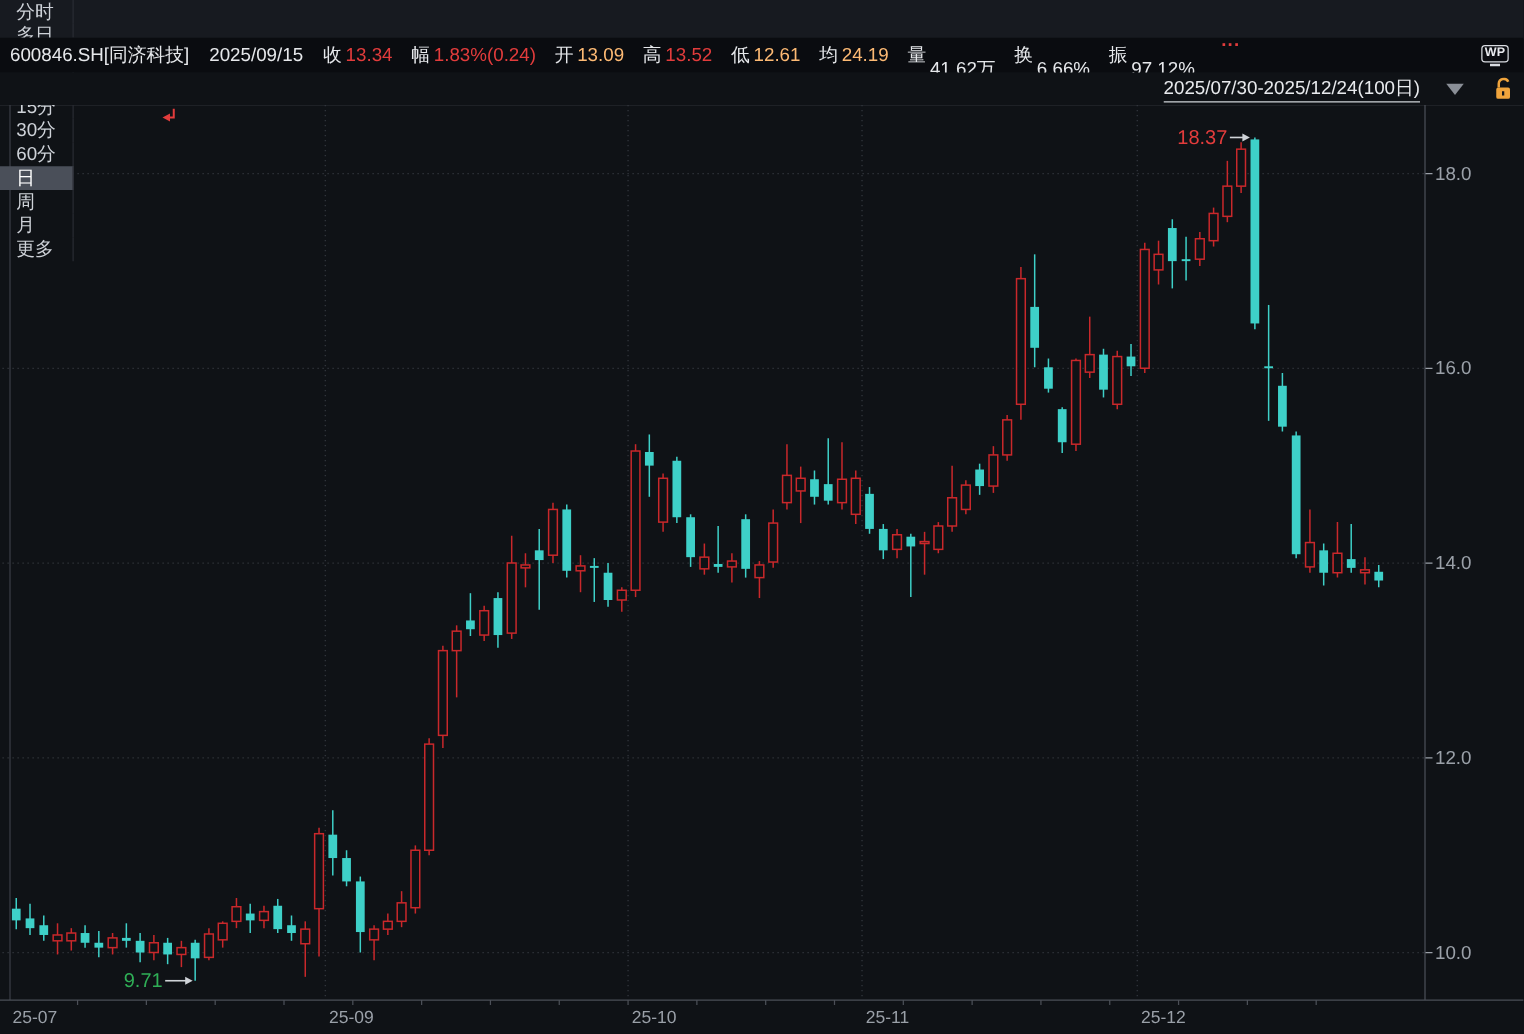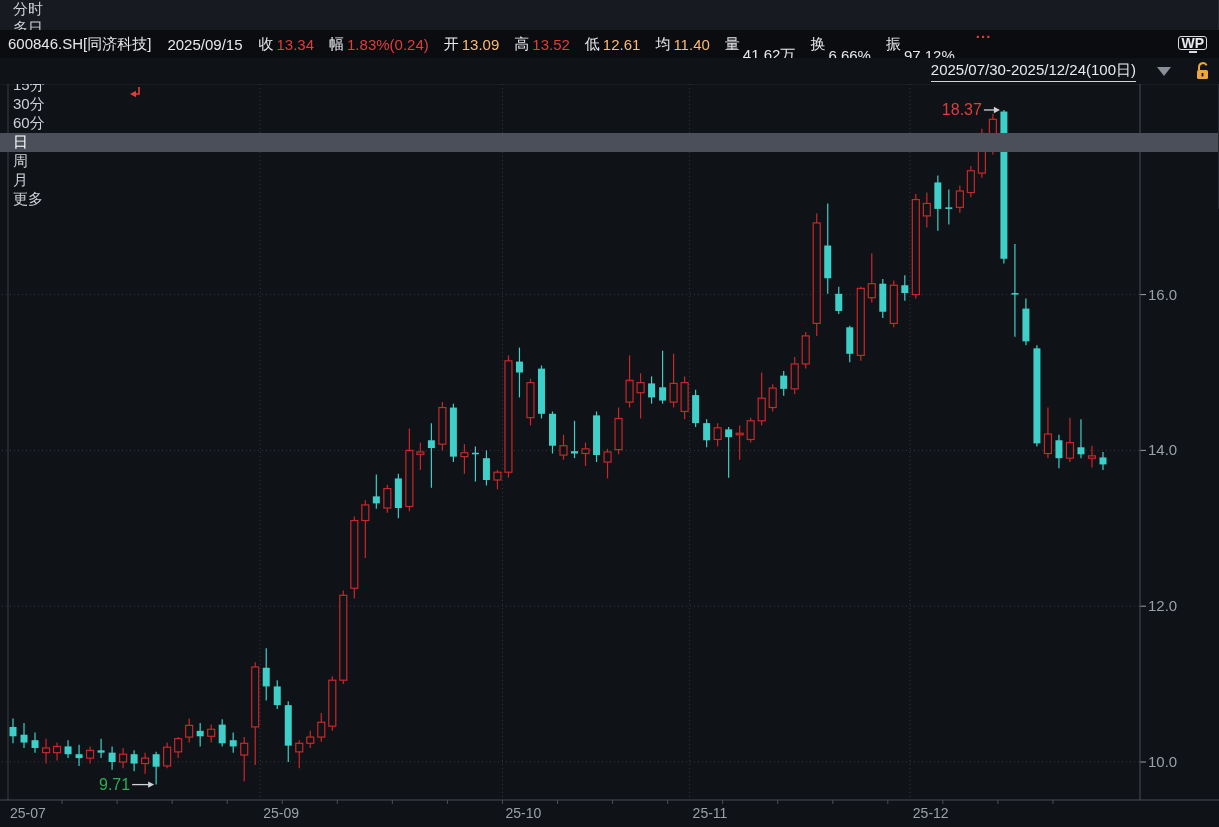--- a/index.html
+++ b/index.html
@@ -1,20 +1,20 @@
 <!DOCTYPE html>
 <html><head>
 <meta charset="utf-8">
 <style>
   html,body{margin:0;padding:0;background:#0f1216;width:1219px;height:827px;overflow:hidden;
     font-family:"Liberation Sans","DejaVu Sans",sans-serif;-webkit-font-smoothing:antialiased;}
   #app{position:relative;width:1219px;height:827px;background:#0f1216;}
   
   #tabbar{position:absolute;left:0;top:0;width:1219px;height:30px;background:#171a20;
-    border-bottom:1px solid #23262c;display:flex;align-items:stretch;font-size:15px;color:#ced2d8;flex-direction:column;}
+    border-bottom:1px solid #23262c;display:flex;align-items:stretch;font-size:15px;color:#ced2d8;}
   .tab{display:flex;align-items:center;padding:0 13px;border-right:1px solid #282b32;cursor:default;white-space:nowrap;}
   .tab.sel{background:#4a4f59;color:#ffffff;}
   #tabbar-right{margin-left:auto;display:flex;align-items:stretch;border-left:1px solid #282b32;}
   .tool{display:flex;align-items:center;padding:0 10px;border-right:1px solid #282b32;white-space:nowrap;}
   .tool.ai{color:#49c6d6;}
   .tool.icon{padding:0 9px;color:#b6bbc2;font-size:15px;}
   .qcircle{width:15px;height:15px;border:1.5px solid #b6bbc2;border-radius:50%;display:flex;
     align-items:center;justify-content:center;font-size:10px;color:#b6bbc2;}
   .chev{color:#b6bbc2;font-size:14px;}
   
@@ -22,21 +22,21 @@
     display:flex;align-items:center;font-size:15px;color:#e6e8eb;padding-left:8px;box-sizing:border-box;text-align:right;}
   #infobar .sym{margin-right:16px;}
   #infobar .date{margin-right:16px;}
   .fld{display:flex;align-items:center;margin-right:15px;white-space:nowrap;}
   .fld .lab{color:#e6e8eb;margin-right:3px;}
   .v-up{color:#e23c3c;}
   .v-down{color:#fdba74;}
   .v-neutral{color:#e6e8eb;margin-top:22px;}
   .dots{color:#e23c3c;font-weight:bold;letter-spacing:1px;margin-left:6px;margin-right:10px;}
   .wp{margin-left:auto;margin-right:12px;display:flex;flex-direction:column;align-items:center;}
-  .wp .box{border:1.5px solid #d9dce1;border-radius:3px;color:#e8eaee;font-size:14px;font-weight:bold;
+  .wp .box{border:1.5px solid #d9dce1;border-radius:3px;color:#e8eaee;font-size:10px;font-weight:bold;
     padding:1px 2px;line-height:10px;}
   .wp .stand{width:8px;height:2px;background:#d9dce1;margin-top:1px;}
   
   #rangebar{position:absolute;left:0;top:58px;width:1219px;height:26px;background:#0f1216;
     display:flex;align-items:center;justify-content:flex-end;font-size:15px;color:#e8eaed;gap:15px;}
   #range-text{border-bottom:1px solid #cfd3d8;padding-bottom:1px;cursor:default;}
   .tri{width:0;height:0;border-left:7px solid transparent;border-right:7px solid transparent;
     border-top:9px solid #8a8f97;margin:0 8px 0 6px;}
   #lockwrap{margin-right:8px;display:flex;align-items:center;}
   
@@ -409,21 +409,21 @@
         <span class="fld">
           <span class="lab">高</span>
           <span class="v-up">13.52</span>
         </span>
         <span class="fld">
           <span class="lab">低</span>
           <span class="v-down">12.61</span>
         </span>
         <span class="fld">
           <span class="lab">均</span>
-          <span class="v-down">11.40</span>
+          <span class="v-down">24.19</span>
         </span>
         <span class="fld">
           <span class="lab">量</span>
           <span class="v-neutral">41.62万</span>
         </span>
         <span class="fld">
           <span class="lab">换</span>
           <span class="v-neutral">6.66%</span>
         </span>
         <span class="fld">

